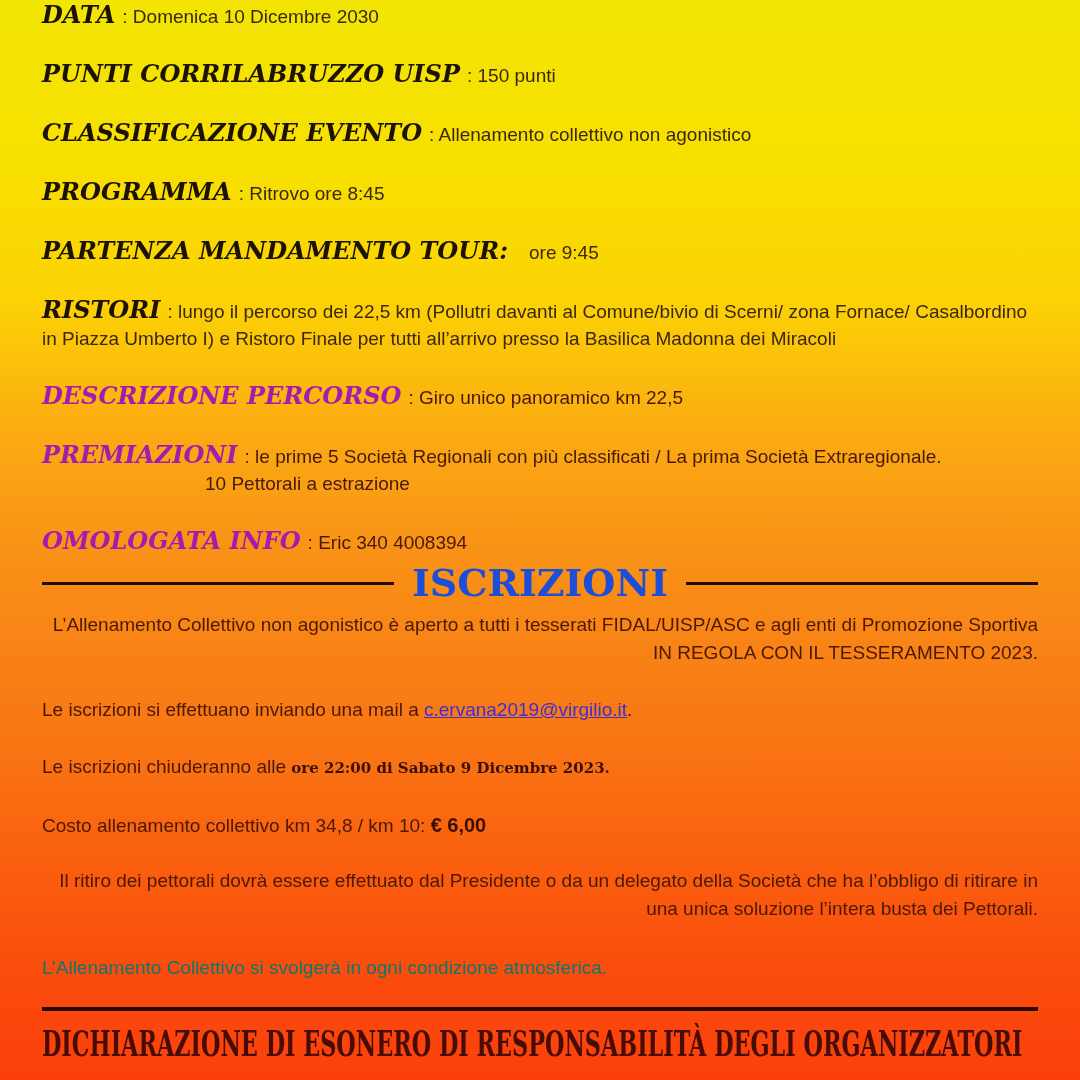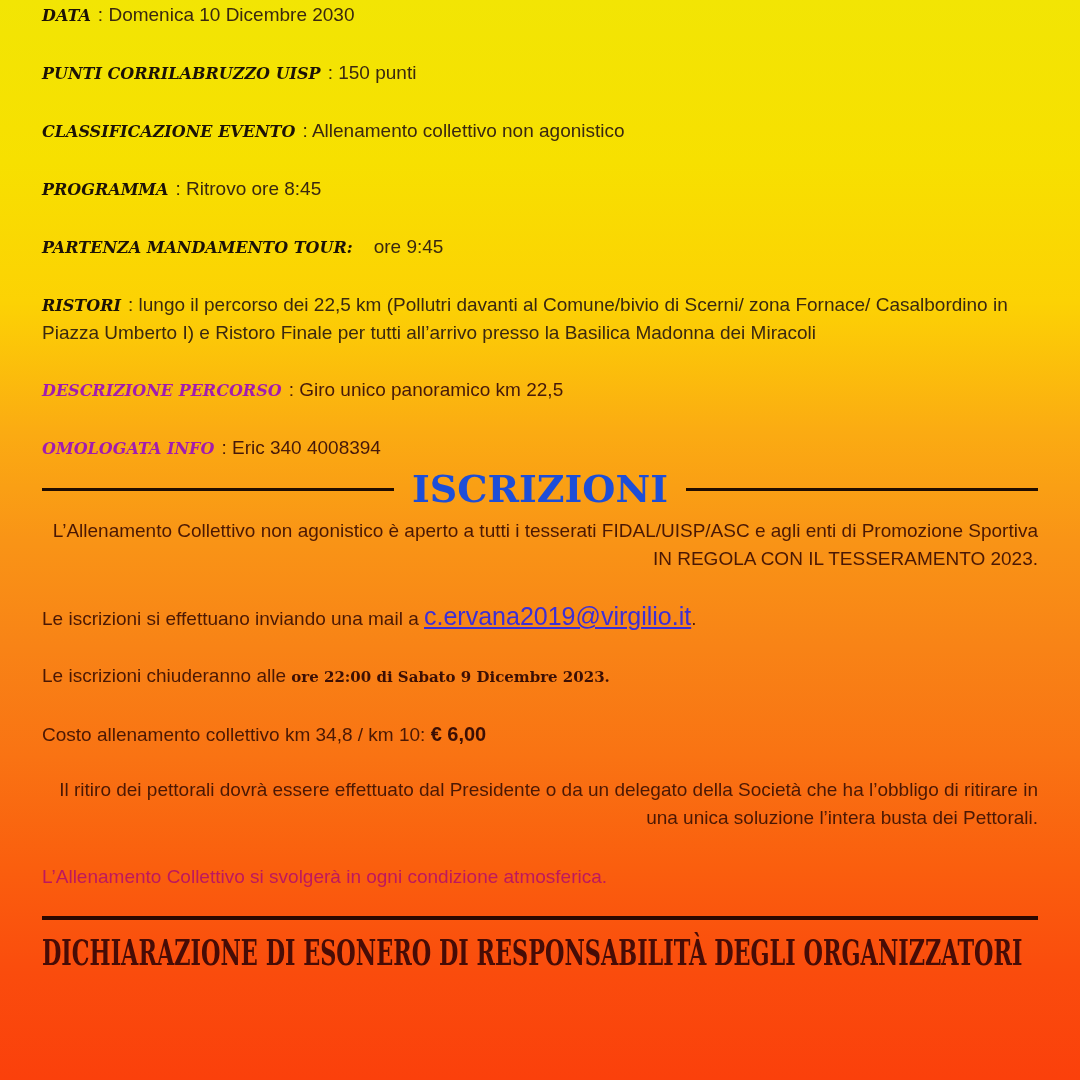--- a/index.html
+++ b/index.html
@@ -16,21 +16,21 @@
     padding: 1px 42px 0 42px;
     width: 996px;
   }
   .row {
     font-size: 19px; line-height: 27px; color: #3a2810;
     margin-bottom: 30px;
   }
   .row .label {
     font-family: "DejaVu Serif", serif;
     font-style: italic; font-weight: bold;
-    font-size: 16px; color: #1c1206;
+    font-size: 24px; color: #1c1206;
     margin-right: 7px;
   }
   .row.dark { color: #46190a; }
   .row.dark .label { color: #a21caf; }
   .row .gap { margin-left: 14px; }
   .line2 { margin-left: 163px; }
   .row-recapiti { margin-bottom: 0; }
 
   .iscrizioni-header {
     display: flex; align-items: center; gap: 18px;
@@ -41,31 +41,31 @@
     font-family: "DejaVu Serif", serif; font-weight: bold;
     font-size: 38px; line-height: 40px; color: #1d4ed8;
   }
   .para {
     font-size: 19px; line-height: 28px; color: #4b1804; text-align: right;
   }
   .mail-line {
     margin-top: 26px; font-size: 19px; line-height: 34px; color: #4b1804;
   }
   .mail-link {
-    font-size: 25px; color: #3c2fd6; text-decoration: underline;
+    font-size: 19px; color: #3c2fd6; text-decoration: underline;
   }
   .deadline-line { margin-top: 26px; font-size: 19px; line-height: 28px; color: #4b1804; }
   .serif-bold {
     font-family: "DejaVu Serif", serif; font-weight: bold;
     font-size: 15px; color: #3c0f04;
   }
   .cost-line { margin-top: 30px; font-size: 19px; line-height: 26px; color: #4b1804; }
   .cost-bold { font-weight: bold; font-size: 20px; color: #3c0f04; }
   .pickup-para { margin-top: 28px; }
-  .weather-line { margin-top: 32px; font-size: 19px; line-height: 26px; color: #be185d; }
+  .weather-line { margin-top: 32px; font-size: 19px; line-height: 26px; color: #0f766e; }
   .footer-rule { margin-top: 26px; height: 4px; background: #2b0800; }
   .footer-heading {
     margin-top: 11px;
     display: inline-block; white-space: nowrap;
     font-family: "DejaVu Serif", serif; font-weight: bold;
     font-size: 36px; line-height: 42px; color: #470c06;
     transform: scaleX(0.62); transform-origin: 0 50%;
   }
 </style>
 </head>
@@ -95,20 +95,24 @@
 
   <div class="row">
     <span class="label">RISTORI</span><span class="value">: lungo il percorso dei 22,5 km (Pollutri davanti al Comune/bivio di Scerni/ zona Fornace/ Casalbordino in Piazza Umberto I) e Ristoro Finale per tutti  all’arrivo presso la Basilica Madonna dei Miracoli</span>
   </div>
 
   <div class="row dark">
     <span class="label">DESCRIZIONE PERCORSO</span><span class="value">: Giro unico panoramico km 22,5</span>
   </div>
 
 
+  <div class="row dark">
+    <span class="label">PREMIAZIONI</span><span class="value">: le prime 5 Società Regionali con più classificati / La prima Società Extraregionale.</span>
+    <div class="line2">10 Pettorali a estrazione</div>
+  </div>
 
   <div class="row dark row-recapiti">
     <span class="label">OMOLOGATA INFO</span><span class="value">: Eric 340 4008394</span>
   </div>
 
   <div class="iscrizioni-header">
     <div class="rule"></div>
     <div class="iscrizioni-title">ISCRIZIONI</div>
     <div class="rule"></div>
   </div>

